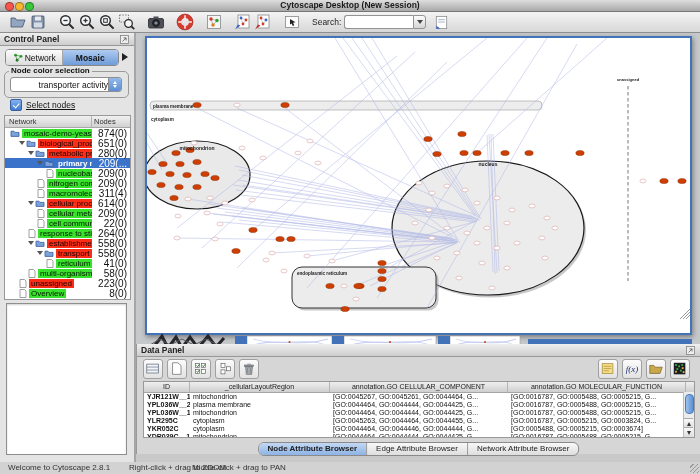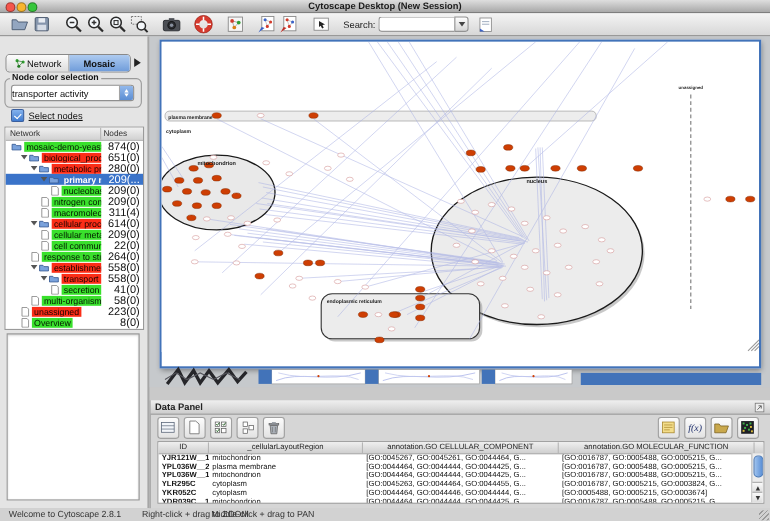--- a/index.html
+++ b/index.html
@@ -30,21 +30,21 @@
   #cp-tabs{left:5px;top:16px;width:112px;height:15px;display:flex;border:1px solid #898989;border-radius:4px;overflow:hidden;background:#fff;}
   .cp-tab{flex:1;display:flex;align-items:center;justify-content:center;gap:2px;font-size:8.5px;
           background:linear-gradient(#fcfcfc,#dcdcdc);border-left:1px solid #a8a8a8;}
   .cp-tab:first-child{border-left:none;}
   .cp-tab.sel{background:linear-gradient(#aecbf0,#6f9cda);font-weight:bold;}
   #cp-tab-arrow{left:122px;top:20px;width:0;height:0;border-top:4px solid transparent;border-bottom:4px solid transparent;border-left:6px solid #222;}
   #cp-group{left:4px;top:38px;width:123px;height:25px;border:1px solid #9a9a9a;border-radius:5px;}
   #cp-group-label{left:9px;top:33px;font-size:8px;font-weight:bold;background:#e4e4e4;padding:0 2px;}
   #cp-dropdown{left:10px;top:44px;width:112px;height:15px;background:#fff;border:1px solid #8f8f8f;border-radius:3px;
                display:flex;align-items:center;box-sizing:border-box;}
-  #cp-dd-text{flex:1;text-align:left;font-size:8.5px;white-space:nowrap;overflow:hidden;}
+  #cp-dd-text{flex:1;text-align:right;font-size:8.5px;white-space:nowrap;overflow:hidden;}
   #cp-dd-btn{width:12px;align-self:stretch;background:linear-gradient(#93b9ec,#5c8ed3);border-left:1px solid #8f8f8f;
              border-radius:0 2px 2px 0;display:flex;flex-direction:column;align-items:center;justify-content:center;gap:1px;}
   .mini-up{width:0;height:0;border-left:2.5px solid transparent;border-right:2.5px solid transparent;border-bottom:3px solid #fff;}
   .mini-dn{width:0;height:0;border-left:2.5px solid transparent;border-right:2.5px solid transparent;border-top:3px solid #fff;}
   #cp-checkrow{left:10px;top:66px;display:flex;align-items:center;gap:4px;}
   #cp-check{width:10px;height:10px;border-radius:2px;border:1px solid #3a5f9e;background:linear-gradient(#83b2ee,#3f7bd0);position:relative;}
   #cp-check:after{content:'';position:absolute;left:2px;top:2.5px;width:5px;height:2.5px;
                   border-left:1.5px solid #fff;border-bottom:1.5px solid #fff;transform:rotate(-48deg);}
   #cp-checklabel{font-size:8.5px;text-decoration:underline;}
   #cp-tree{left:4px;top:82px;width:125px;height:183px;background:#fff;border:1px solid #9a9a9a;overflow:hidden;}
@@ -66,21 +66,21 @@
   
   #desktop{left:136px;top:33px;width:564px;height:319px;background:#c6c9cc;overflow:hidden;}
   #net-window{position:absolute;left:9px;top:3px;width:543px;height:295px;border:2px solid #4273b9;background:#fff;
               box-shadow:1px 2px 5px rgba(0,0,0,.4);}
   #nw-titlebar{height:11px;background:linear-gradient(#dcdcdc,#b0b0b0);border-bottom:1px solid #828282;position:relative;}
   #nw-title{text-align:center;font-size:8px;font-weight:bold;line-height:11px;color:#222;}
   .tl2{width:6px;height:6px;border-radius:50%;top:2.5px;position:absolute;border:0.5px solid rgba(0,0,0,.35);}
   #nw-canvas{position:relative;width:543px;height:282px;background:#fff;overflow:hidden;}
   #bg-strip{position:absolute;left:0;top:300px;width:564px;height:19px;}
   
-  #data-panel{left:136px;top:364px;width:564px;height:110px;background:#d6d6d6;border-left:1px solid #9a9a9a;box-sizing:border-box;}
+  #data-panel{left:136px;top:344px;width:564px;height:110px;background:#d6d6d6;border-left:1px solid #9a9a9a;box-sizing:border-box;}
   #dp-toolbar{position:absolute;left:6px;top:15px;right:6px;height:19px;display:flex;align-items:center;}
   .dpicon{width:18px;height:18px;border:1px solid #a0a0a0;border-radius:3px;background:linear-gradient(#fcfcfc,#e2e2e2);
           display:flex;align-items:center;justify-content:center;margin-right:4px;}
   .dp-spacer{flex:1;}
   #dp-table{position:absolute;left:6px;top:37px;width:552px;height:57px;background:#fff;border:1px solid #999;box-sizing:border-box;overflow:hidden;}
   #dp-thead{display:flex;height:10px;background:linear-gradient(#efefef,#cfcfcf);border-bottom:1px solid #a5a5a5;}
   .thcell{font-size:7px;color:#222;text-align:center;line-height:10px;border-right:1px solid #b5b5b5;
           white-space:nowrap;overflow:hidden;box-sizing:border-box;}
   .drow{display:flex;height:8px;}
   .dcell{font-size:7px;line-height:8px;padding-left:3px;white-space:nowrap;overflow:hidden;box-sizing:border-box;color:#111;}
@@ -222,20 +222,30 @@
           <rect x="3.5" y="2.5" width="11" height="13" fill="#fff" stroke="#888" stroke-width=".8"></rect>
           <line x1="5.5" y1="6" x2="12.5" y2="6" stroke="#9aa8bc" stroke-width=".9"></line>
           <line x1="5.5" y1="8.5" x2="12.5" y2="8.5" stroke="#9aa8bc" stroke-width=".9"></line>
           <path d="M3.5 12.5l4.5 3H3.5z" fill="#3a62c8"></path>
         </svg>
       </div>
     </div>
 </div>
 
 <div id="control-panel" class="abs">
+  <div class="panel-head">
+    <span>Control Panel</span>
+    <span class="ph-spacer"></span>
+    <span class="float-ic">
+        <svg width="11" height="11" viewBox="0 0 14 14">
+          <rect x="2" y="2" width="10" height="10" fill="#eee" stroke="#777" stroke-width=".9"></rect>
+          <path d="M4.5 9.5L9 5M9 5H5.8M9 5v3.2" stroke="#555" stroke-width="1" fill="none"></path>
+        </svg>
+      </span>
+  </div>
   <div id="cp-tabs" class="abs">
       <div class="cp-tab">
         <span>
           <svg width="11" height="11" viewBox="0 0 14 14">
             <circle cx="4.5" cy="4" r="1.8" fill="#2fa32f"></circle>
             <circle cx="11.5" cy="5.5" r="1.8" fill="#2fa32f"></circle>
             <circle cx="6.5" cy="10.5" r="1.8" fill="#217a21"></circle>
             <path d="M4.5 4L11.5 5.5L6.5 10.5z" fill="none" stroke="#2a7a2a" stroke-width=".8"></path>
           </svg>
         </span>
@@ -414,21 +424,21 @@
           <span class="tspace"></span>
           <span class="tcnt">558(0)</span>
         </div>
         <div class="trow">
           <span style="width: 41px; flex: 0 0 auto;"></span>
           <span class="tico">
             <svg width="8" height="9" viewBox="0 0 8 9">
               <path d="M1 .5h4.5L7 2v6.5H1z" fill="#fff" stroke="#888" stroke-width=".8"></path>
             </svg>
           </span>
-          <span class="tlbl hl-green">secretion</span>
+          <span class="tlbl hl-green">reticulum</span>
           <span class="tspace"></span>
           <span class="tcnt">41(0)</span>
         </div>
         <div class="trow">
           <span style="width: 23px; flex: 0 0 auto;"></span>
           <span class="tico">
             <svg width="8" height="9" viewBox="0 0 8 9">
               <path d="M1 .5h4.5L7 2v6.5H1z" fill="#fff" stroke="#888" stroke-width=".8"></path>
             </svg>
           </span>
@@ -792,20 +802,25 @@
     <div id="dp-scroll">
       <div id="dp-thumb"></div>
       <div class="scr-btn" style="bottom:9px;">
           <span class="tri-up-s"></span>
         </div>
       <div class="scr-btn" style="bottom:0;">
           <span class="tri-dn-s"></span>
         </div>
     </div>
   </div>
+  <div id="dp-tabs">
+      <div class="dp-tab sel">Node Attribute Browser</div>
+      <div class="dp-tab">Edge Attribute Browser</div>
+      <div class="dp-tab">Network Attribute Browser</div>
+    </div>
 </div>
 
 <div id="statusbar" class="abs">
   <div id="grip"></div>
 <div class="status-item" style="left: 8px;">Welcome to Cytoscape 2.8.1</div>
     <div class="status-item" style="left: 105px; padding-left: 24px;">Right-click + drag to ZOOM</div>
     <div class="status-item" style="left: 192px;">Middle-click + drag to PAN</div>
   </div>
 
 </body></html>

